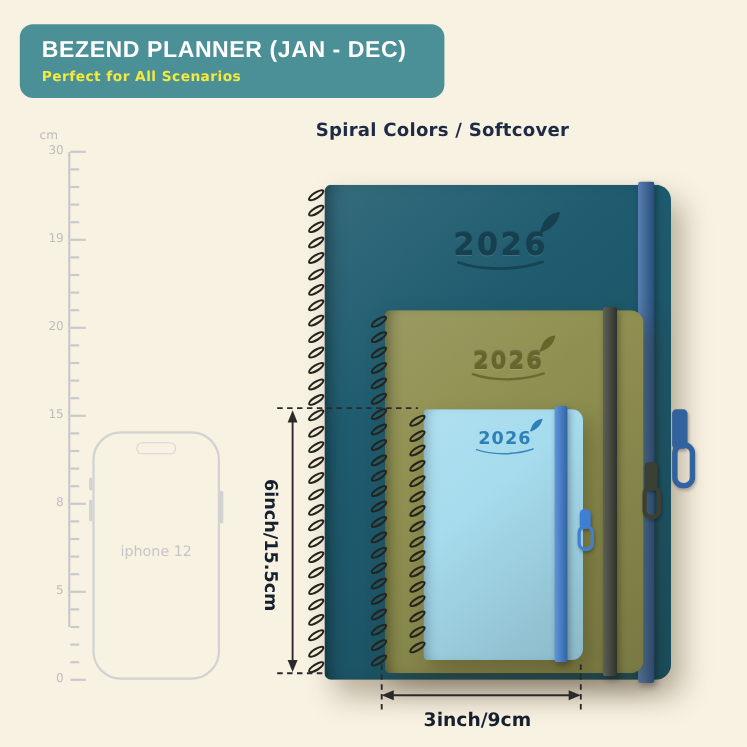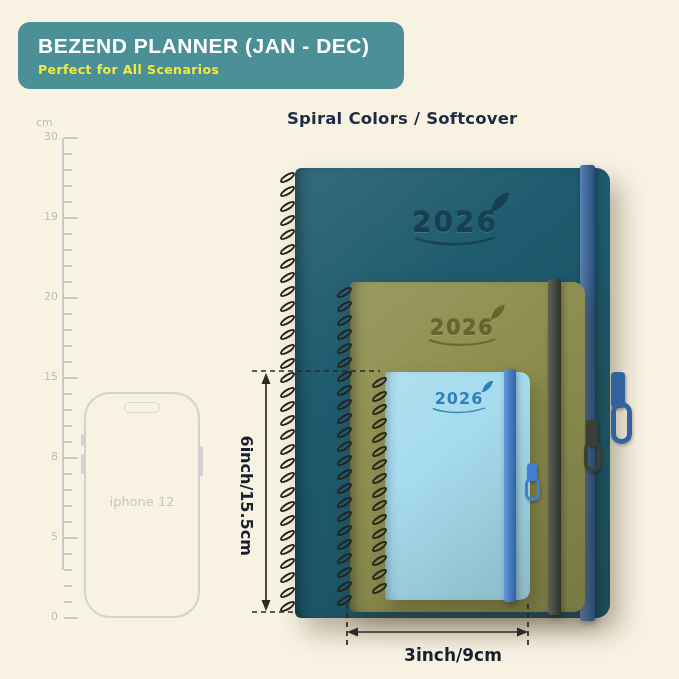--- a/index.html
+++ b/index.html
@@ -84,21 +84,21 @@
   .logo-s .feather { right:-5px; top:-10px; width:16px; height:16px; }
   .swoosh { display:block; width:90%; height:10px; margin:-2px auto 0; }
 
   
   .overlay { position:absolute; left:0; top:0; pointer-events:none; }
   .overlay line { stroke:#2a2a2a; stroke-width:1.7; }
   .overlay line.dash { stroke-dasharray:5 4; }
   .overlay polygon { fill:#2a2a2a; }
   .dim-label { position:absolute; font-weight:700; color:#16202e; font-family:"DejaVu Sans",sans-serif; }
   .dim-h { left:188px; top:484px; width:116px; text-align:center; font-size:16px; transform:rotate(90deg); }
-  .dim-w { left:379px; top:645px; width:148px; text-align:center; font-size:17px; }
+  .dim-w { left:360px; top:645px; width:148px; text-align:center; font-size:17px; }
 </style>
 </head>
 <body>
 
 <div class="stage" style="background-color: rgb(248, 242, 227);">
 
   <div class="banner" style="background-color: rgb(75, 143, 151);">
     <div class="banner-title" style="color: rgb(255, 255, 255);">BEZEND PLANNER (JAN - DEC)</div>
     <div class="banner-sub" style="color: rgb(243, 234, 62);">Perfect for All Scenarios</div>
   </div>

